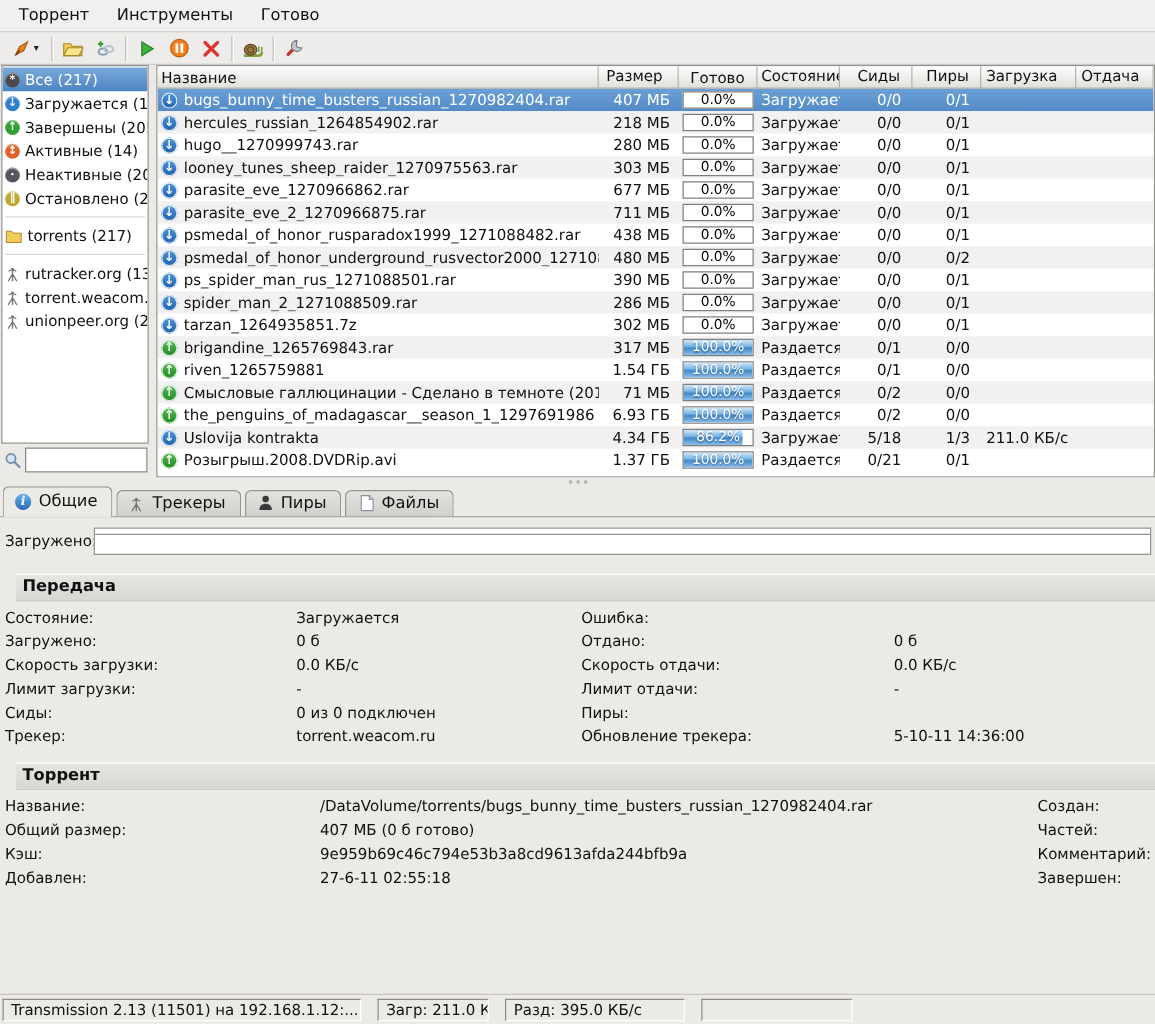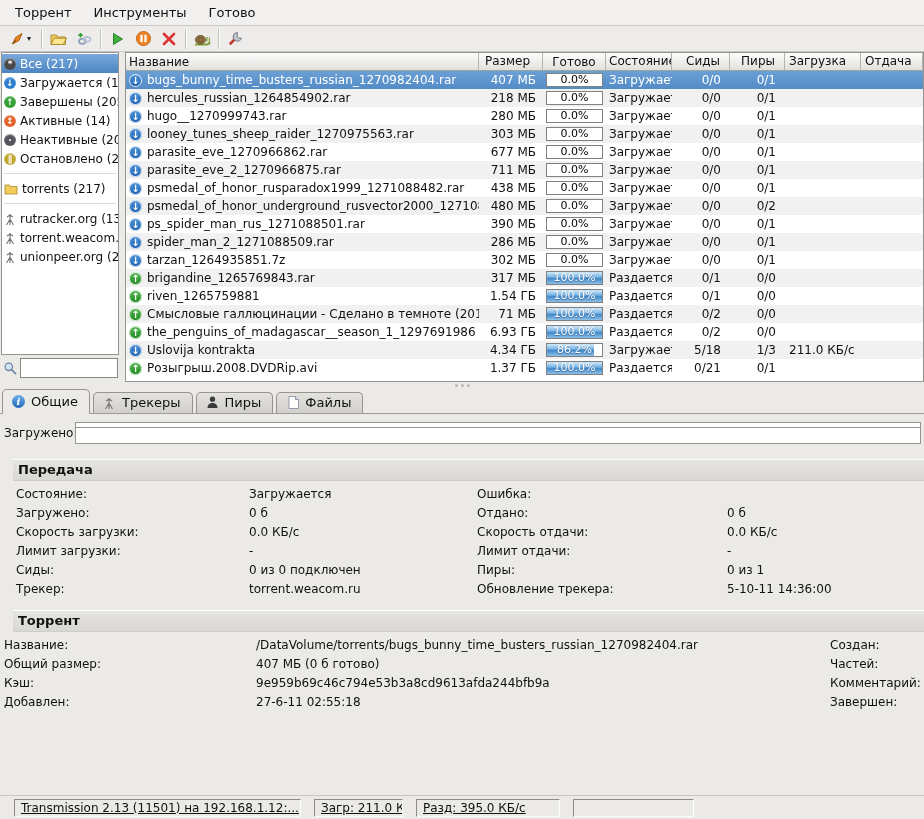--- a/index.html
+++ b/index.html
@@ -80,27 +80,27 @@
   
   .detail-pane { flex:1; background:#eceae7; overflow:hidden; display:flex; flex-direction:column; }
   .loaded-row { display:flex; align-items:flex-start; padding:8px 3px 4px 4px; }
   .loaded-label { width:71px; flex:0 0 71px; padding-top:4px; }
   .piece-bars { flex:1; }
   .pb1 { height:6px; border:1px solid #96948f; background:#fff; }
   .pb2 { height:16px; border:1px solid #96948f; border-top:none; background:#fff; }
   .section-h { margin-top:11px; font-weight:bold; font-size:13px; padding:2px 5px 3px;
     background:linear-gradient(#e7e5e1,#d9d7d3); border-top:1px solid #fff; border-bottom:1px solid #cfcdc9;margin-left:13px; }
   .grid-rows { padding-top:4px; }
-  .t-grid { display:grid; grid-template-columns:233px 228px 250px 1fr; padding:0 0 0 4px; line-height:19px;margin-left:12px; }
+  .t-grid { display:grid; grid-template-columns:233px 228px 250px 1fr; padding:0 0 0 4px; line-height:19px; }
   .o-grid { display:grid; grid-template-columns:252px 574px 1fr; padding:0 0 0 4px; line-height:19px; }
   .dl-lab { color:#111; }
   .dl-val { white-space:nowrap; overflow:hidden; }
   
   .statusbar { height:24px; flex:0 0 24px; background:#eceae7; border-top:1px solid #c9c7c3;
-    display:flex; align-items:center; gap:13px; padding:0 14px;text-decoration:underline; }
+    display:flex; align-items:center; gap:13px; padding:0 2px; }
   .seg { height:18px; line-height:16px; padding:0 6px; white-space:nowrap; overflow:hidden;
     border:1px solid; border-color:#8e8c88 #fdfdfd #fdfdfd #8e8c88; }
   .seg1 { width:287px; flex:0 0 287px; }
   .seg2 { width:89px;  flex:0 0 89px; }
   .seg3 { width:144px; flex:0 0 144px; }
   .seg4 { width:121px; flex:0 0 121px; }
 </style>
 </head>
 <body>
 
@@ -605,21 +605,20 @@
       <div class="t-grid">
         <span class="dl-lab">Лимит загрузки:</span>
         <span class="dl-val">-</span>
         <span class="dl-lab">Лимит отдачи:</span>
         <span class="dl-val">-</span>
       </div>
       <div class="t-grid">
         <span class="dl-lab">Сиды:</span>
         <span class="dl-val">0 из 0 подключен</span>
         <span class="dl-lab">Пиры:</span>
-        <span class="dl-val">0 из 1</span>
       </div>
       <div class="t-grid">
         <span class="dl-lab">Трекер:</span>
         <span class="dl-val">torrent.weacom.ru</span>
         <span class="dl-lab">Обновление трекера:</span>
         <span class="dl-val">5-10-11 14:36:00</span>
       </div>
     </div>
 
   <div class="section-h">Торрент</div>

